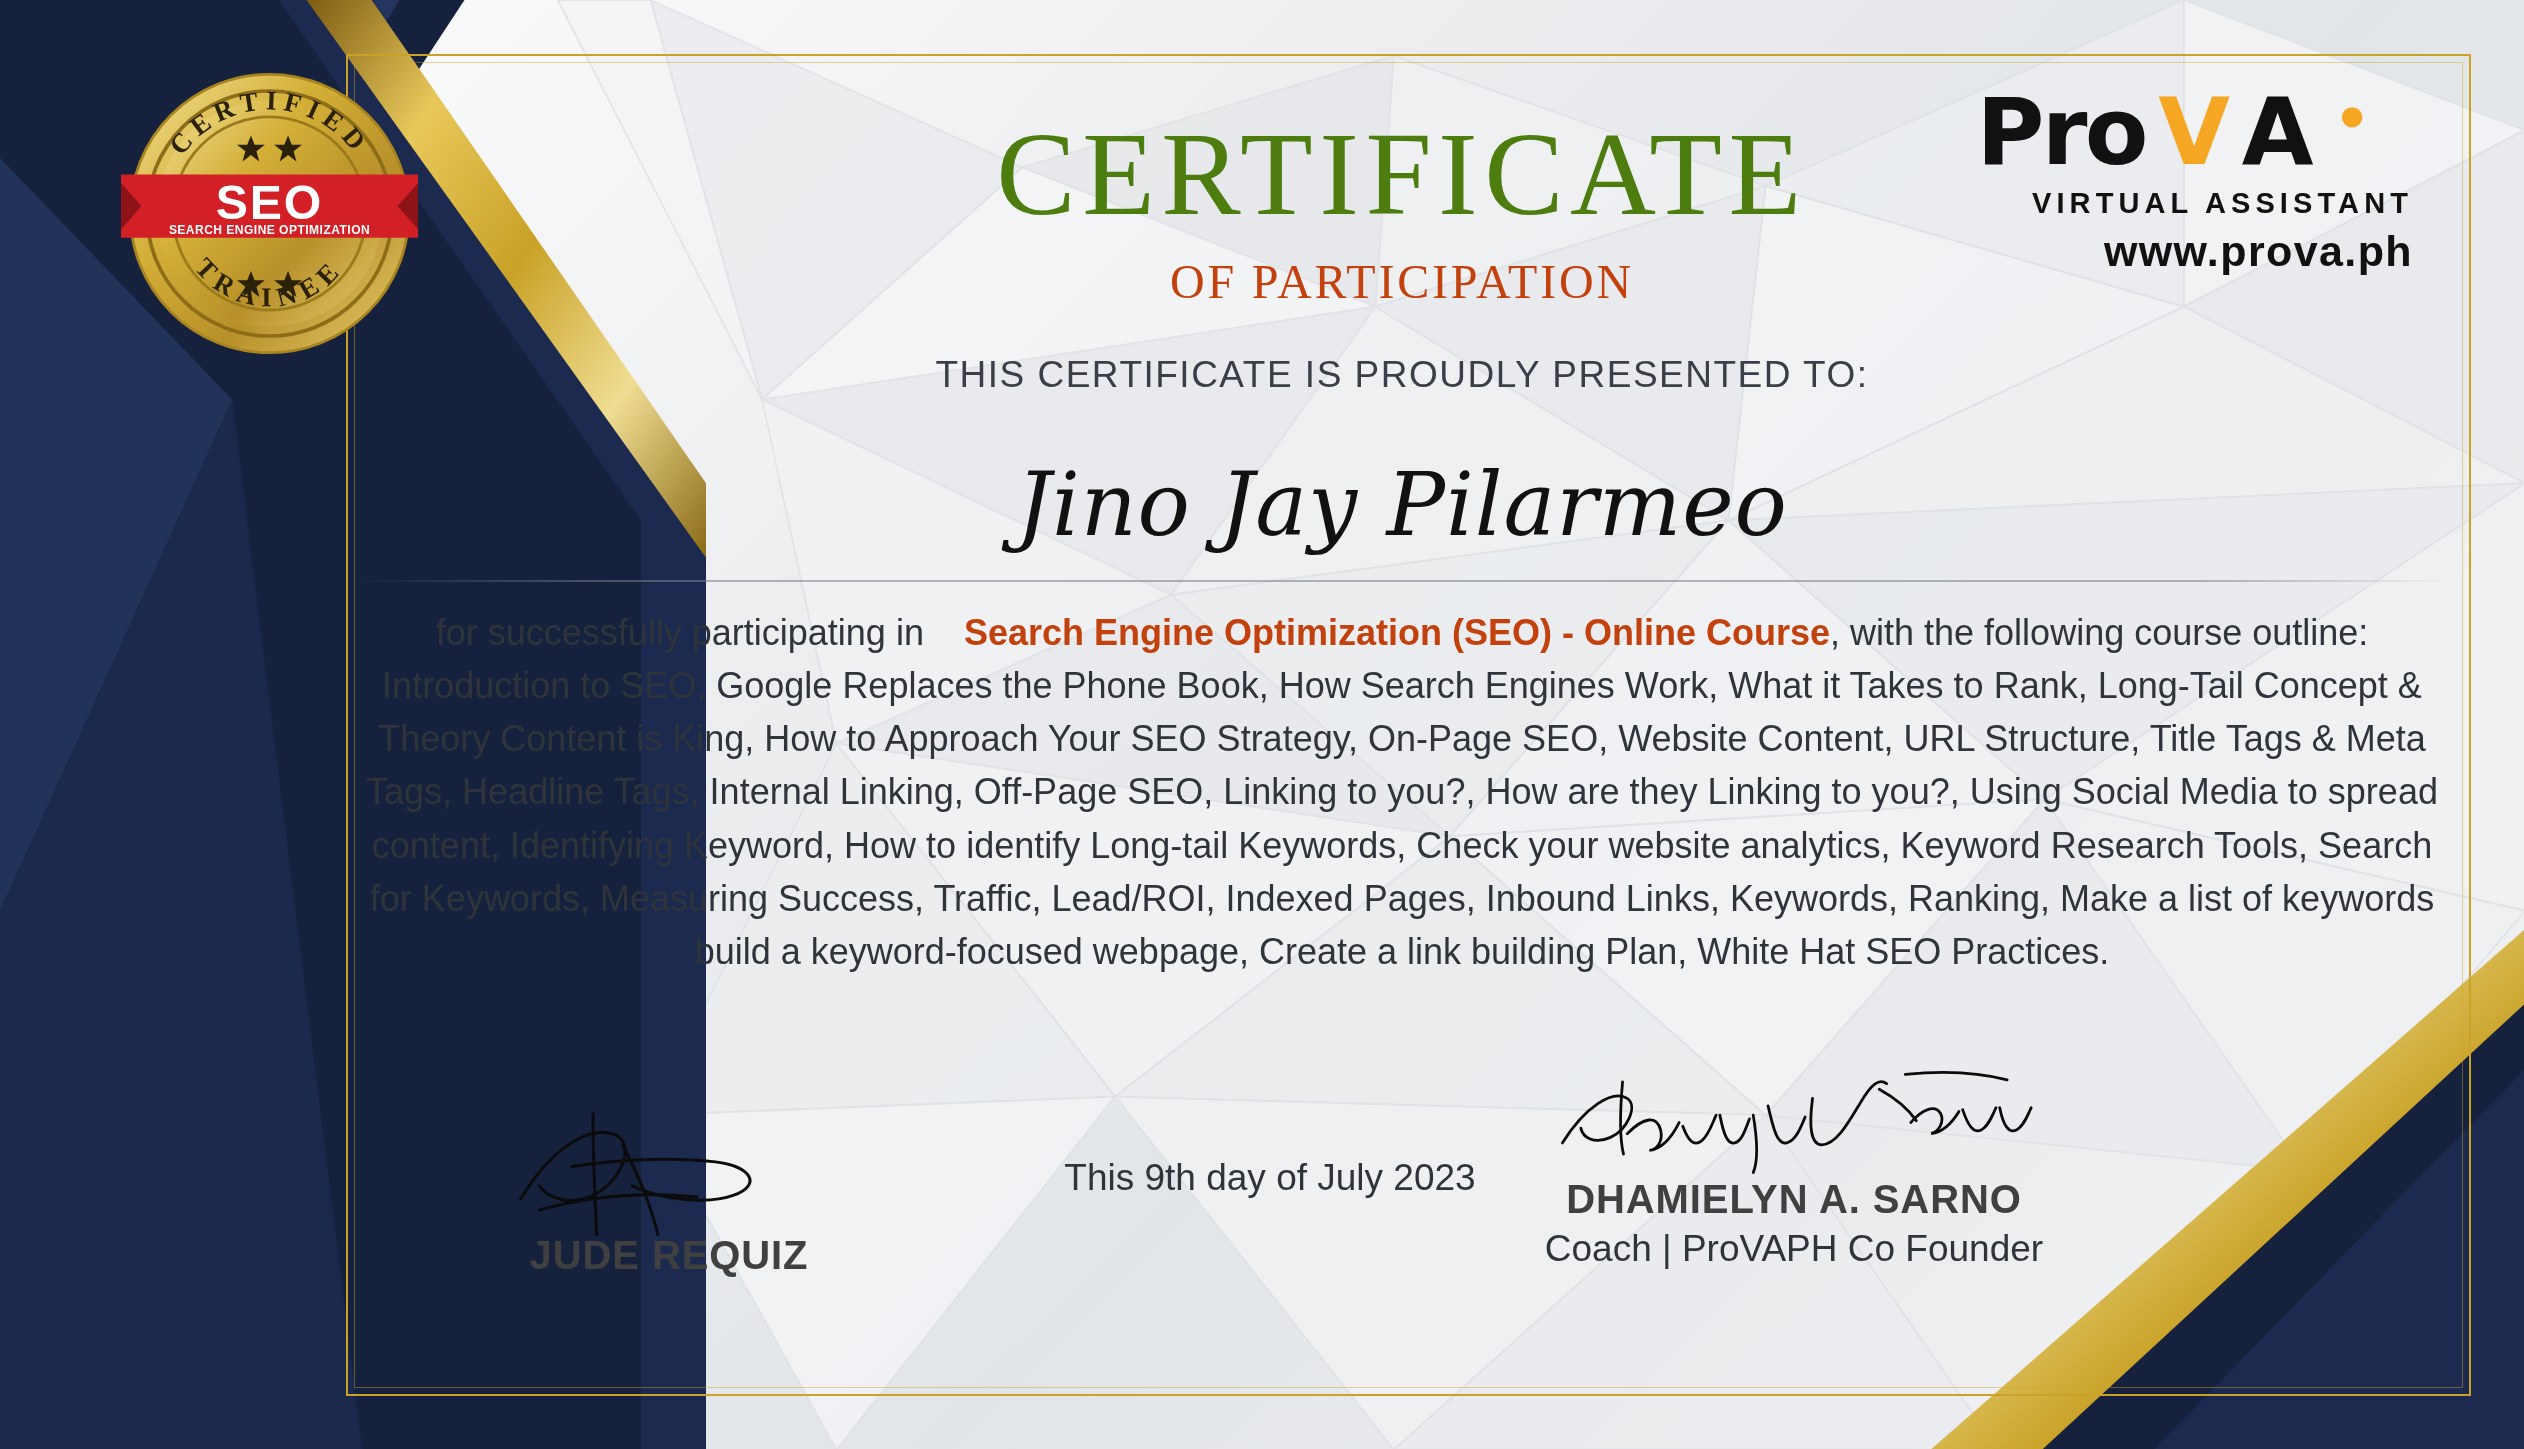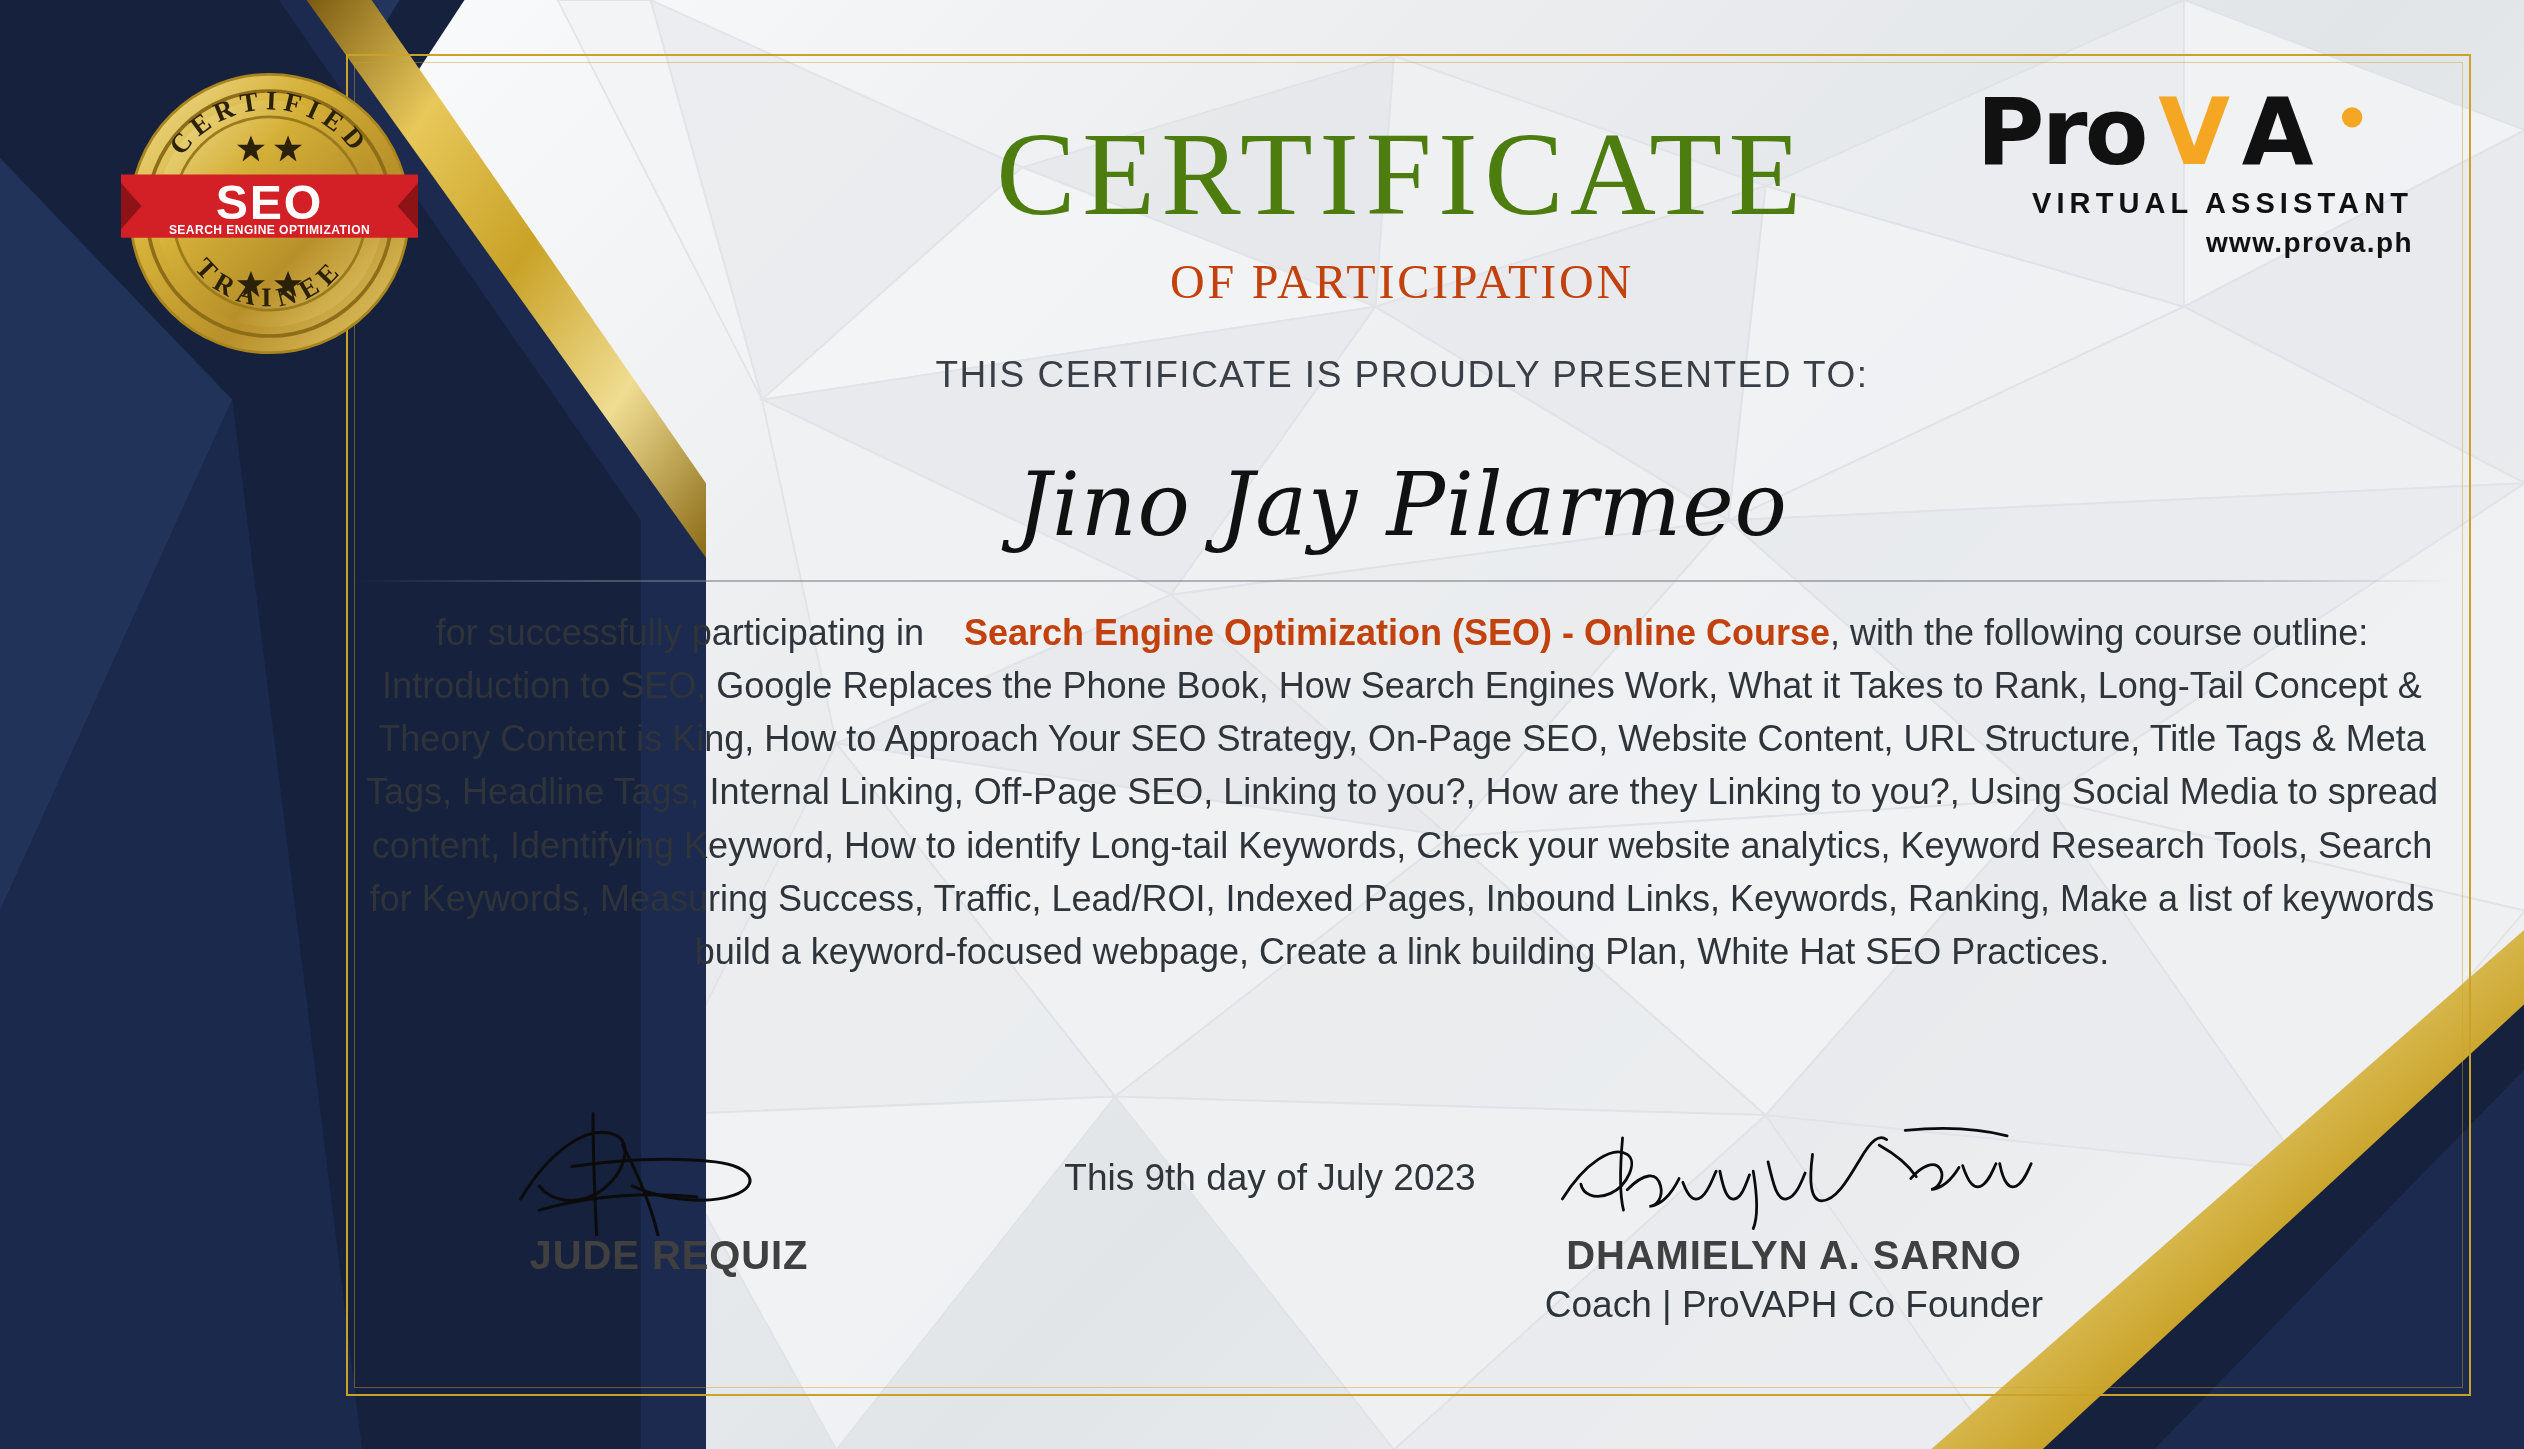--- a/index.html
+++ b/index.html
@@ -94,21 +94,21 @@
     font-family: "Liberation Sans", sans-serif;
     font-weight: 700;
     font-size: 29px;
     letter-spacing: 5.1px;
     color: #111111;
     margin-top: 5.6px;
   }
   .logo-url {
     font-family: "Liberation Sans", sans-serif;
     font-weight: 700;
-    font-size: 28px;
+    font-size: 43px;
     letter-spacing: 1.4px;
     color: #111111;
     margin-top: 7.4px;
   }
 
   
   .content {
     position: absolute;
     left: 353px;
     right: 74px;
@@ -177,21 +177,21 @@
     color: #2f343b;
     padding-left: 15px;
   }
 
   
   .sig {
     position: absolute;
     text-align: center;
   }
   .sig-left { left: 409px; top: 1097px; width: 520px; }
-  .sig-right { left: 1450px; top: 1097px; width: 688px; }
+  .sig-right { left: 1450px; top: 1041px; width: 688px; }
   .sig-svg { height: 139px; }
   .sig-name {
     font-family: "Liberation Sans", sans-serif;
     font-weight: 700;
     font-size: 40px;
     letter-spacing: 0.9px;
     color: #404040;
     margin-top: -5.6px;
   }
   .sig-role {

